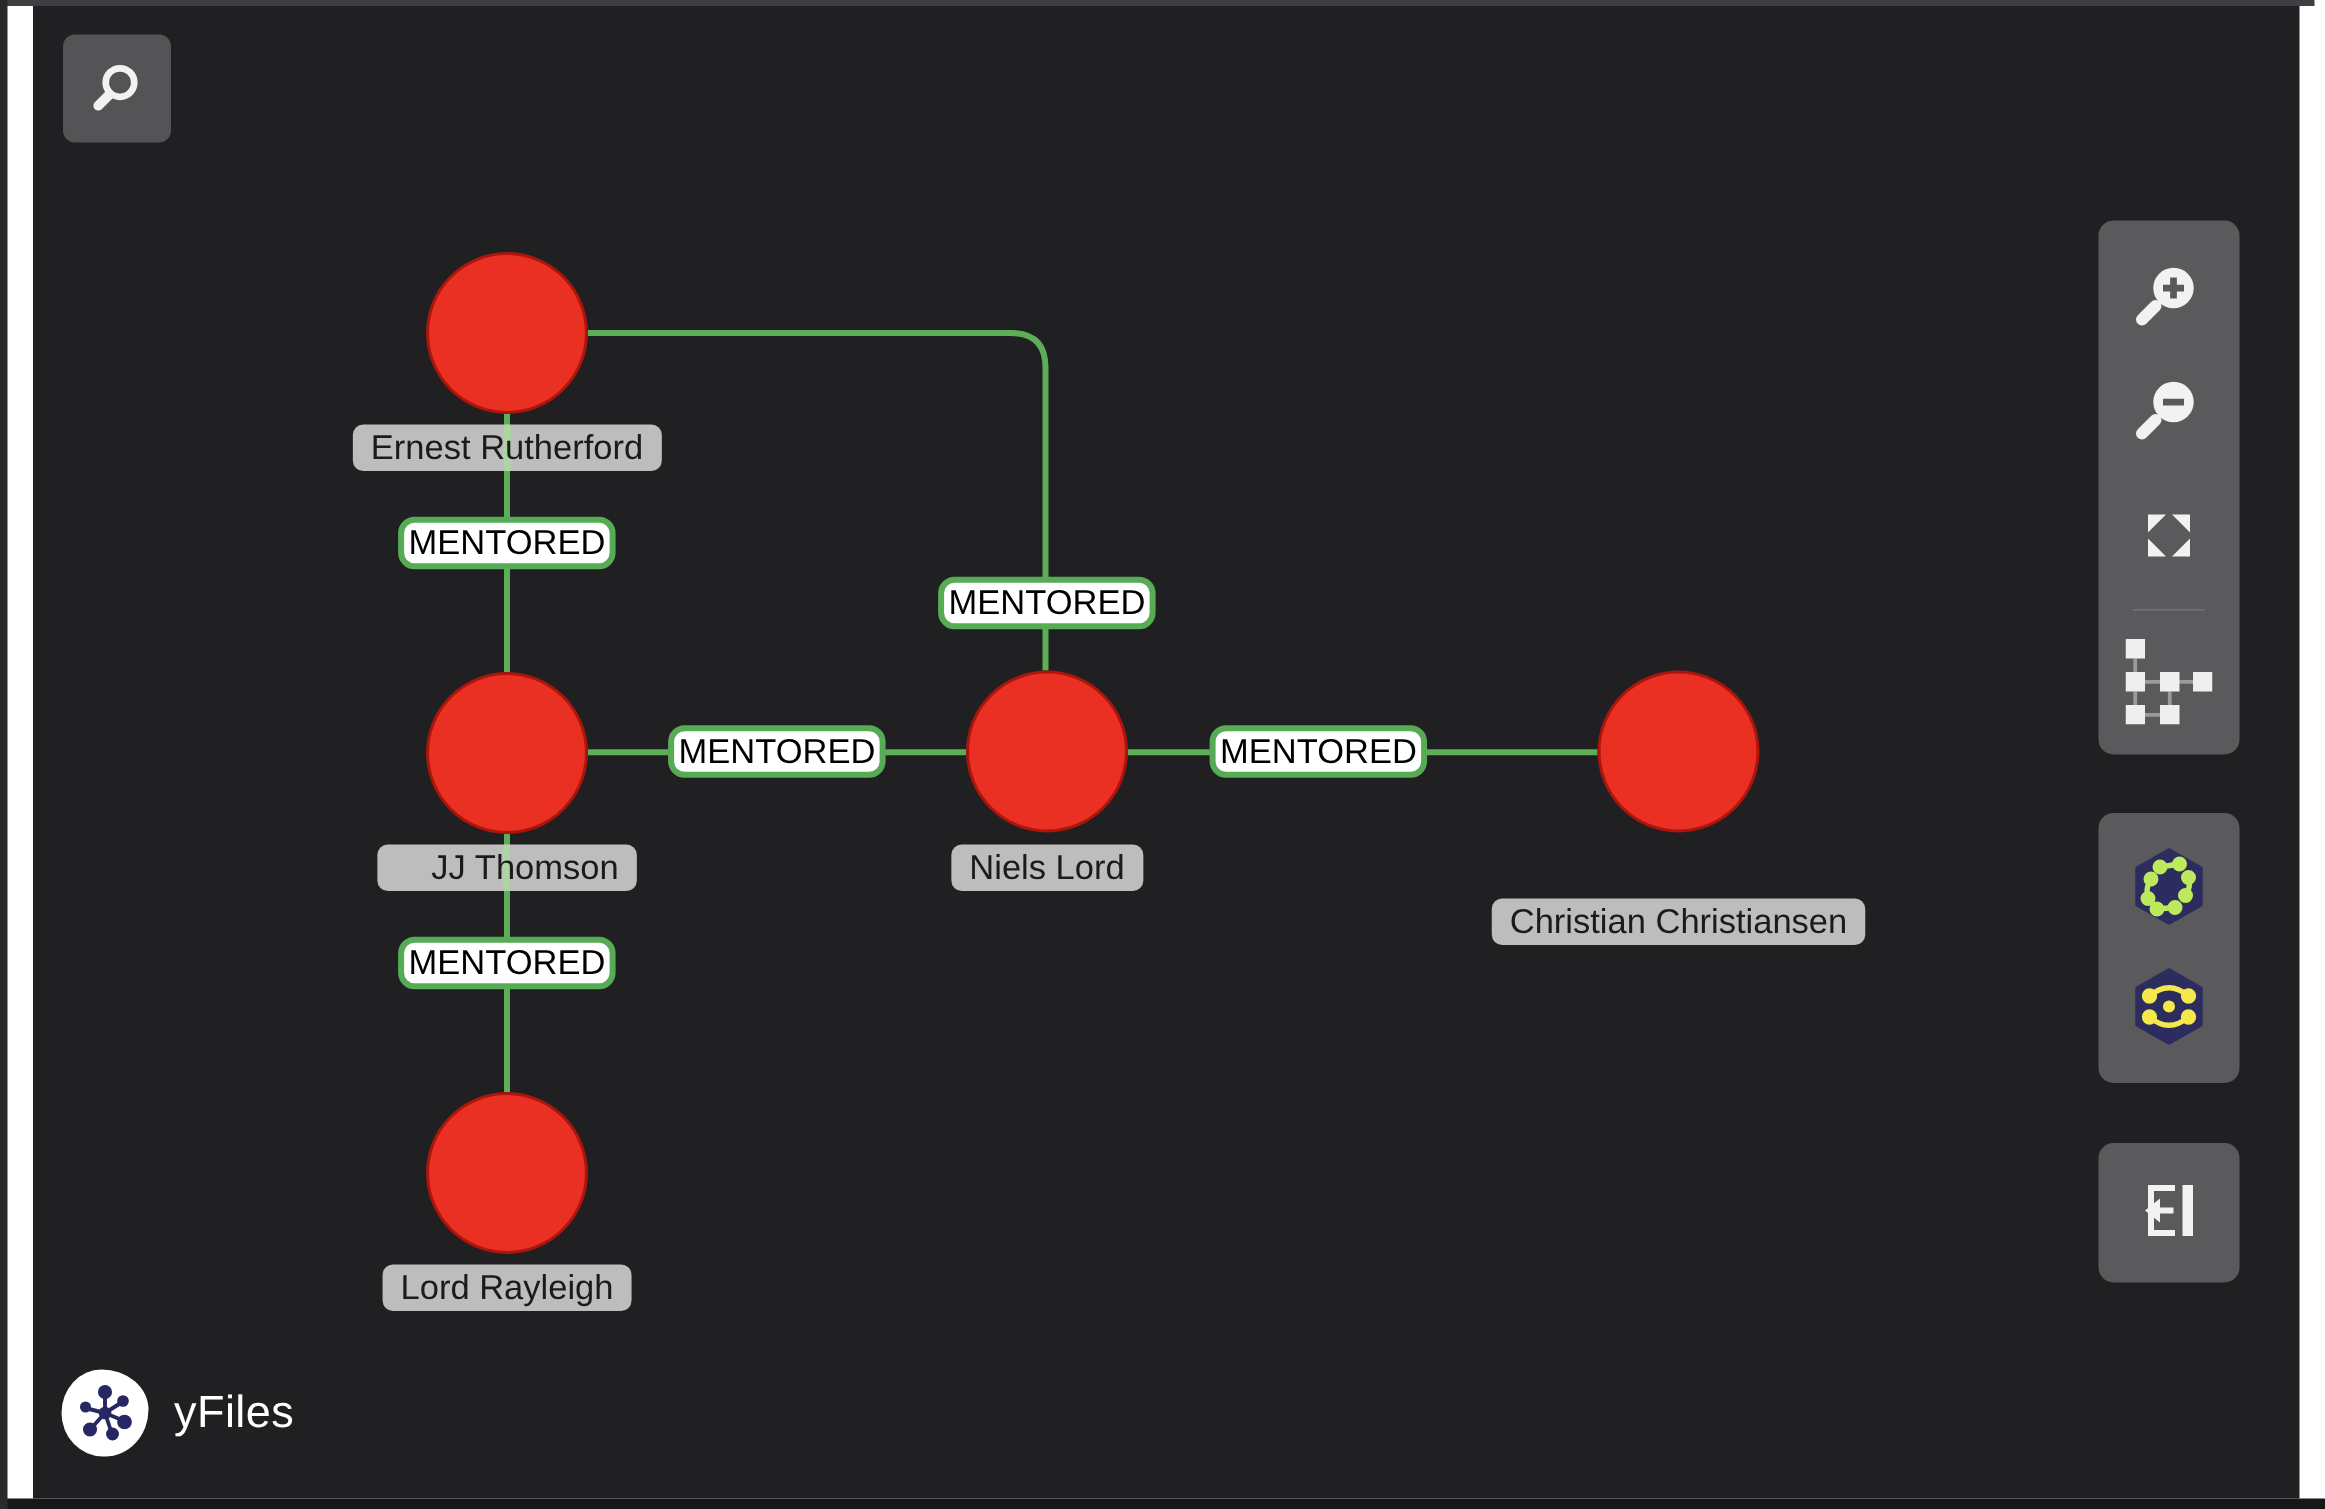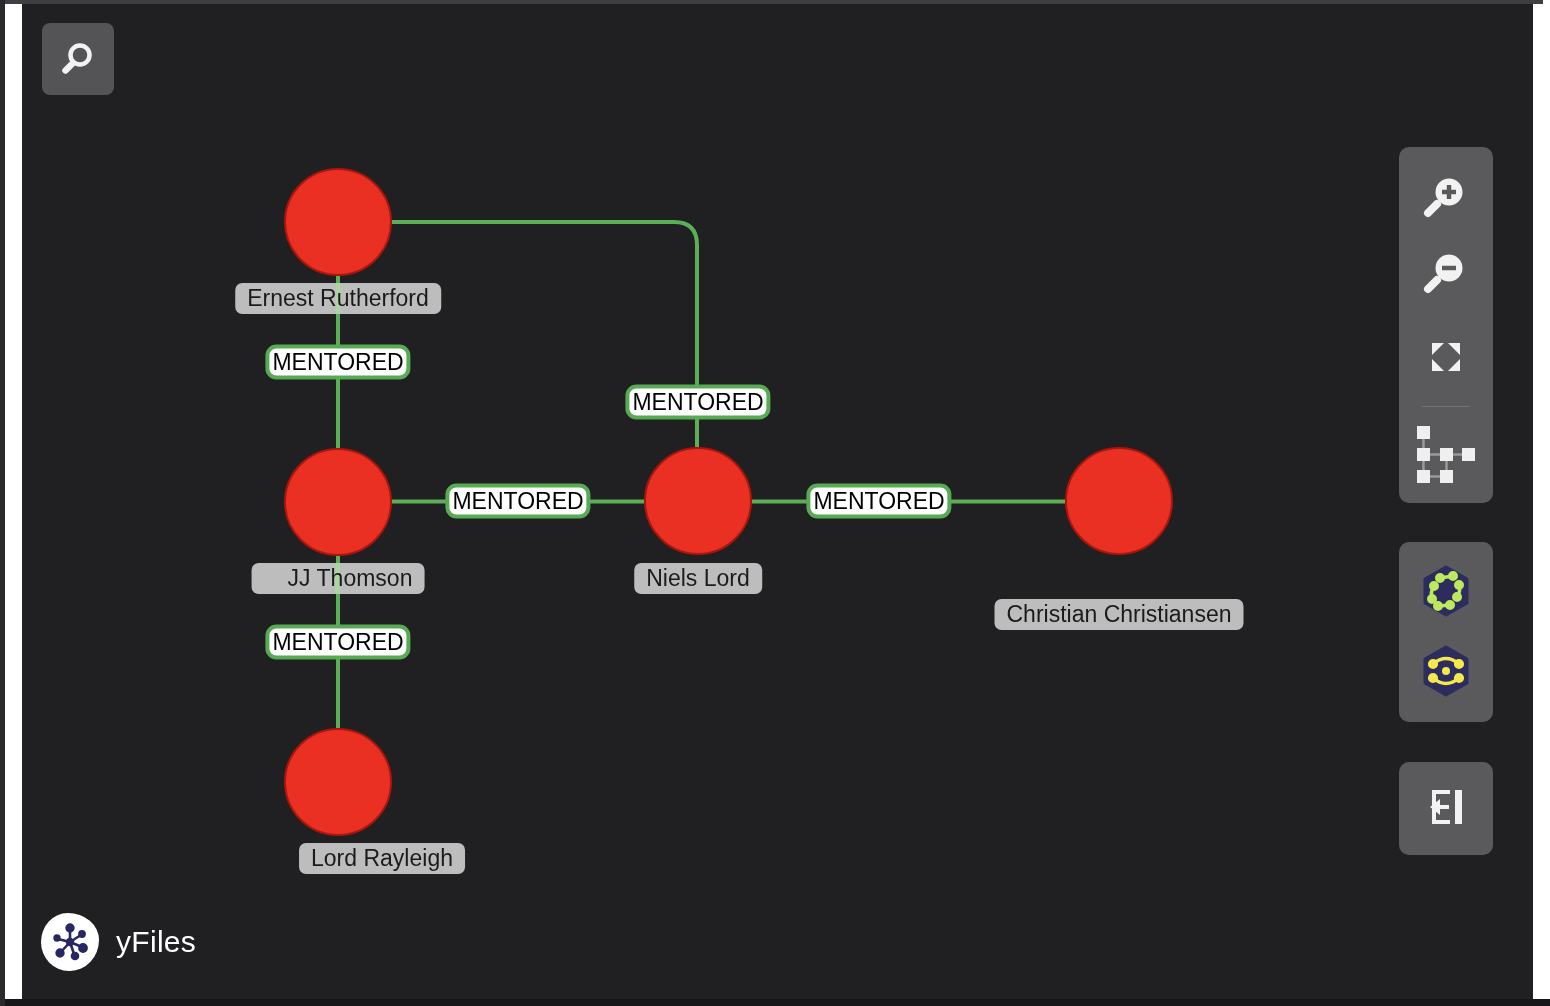--- a/index.html
+++ b/index.html
@@ -99,21 +99,21 @@
 <div class="nlabel" style="left:338px; top:563px;padding-left:36px;">
   <i class="thru"></i>
   <span>JJ Thomson</span>
 </div>
 <div class="nlabel" style="left:698px; top:563px;">
   <span>Niels Lord</span>
 </div>
 <div class="nlabel" style="left:1119px; top:563px;margin-top:36px;">
   <span>Christian Christiansen</span>
 </div>
-<div class="nlabel" style="left:338px; top:843px;margin-left:44px;">
+<div class="nlabel" style="left:338px; top:843px;">
   <span>Lord Rayleigh</span>
 </div>
 
 <div class="elabel" style="left:338px; top:362px;">MENTORED</div>
 <div class="elabel" style="left:698px; top:402px;">MENTORED</div>
 <div class="elabel" style="left:518px; top:501px;">MENTORED</div>
 <div class="elabel" style="left:879px; top:501px;">MENTORED</div>
 <div class="elabel" style="left:338px; top:642px;">MENTORED</div>
 
 <button class="search-btn">

